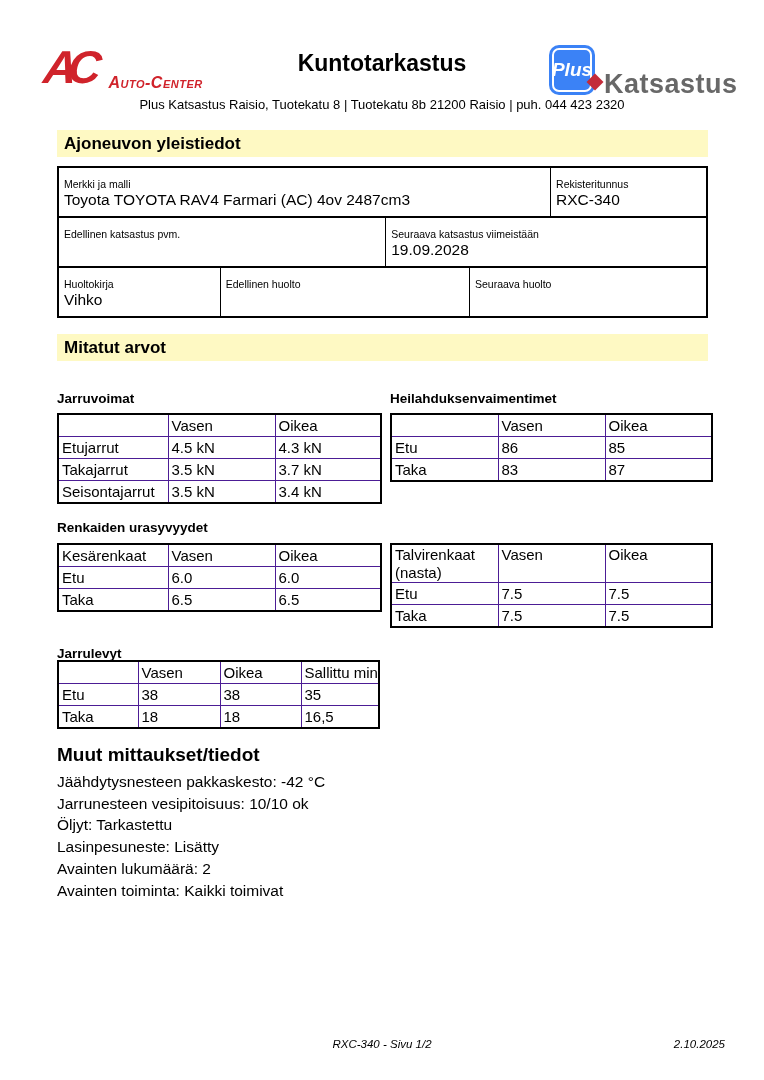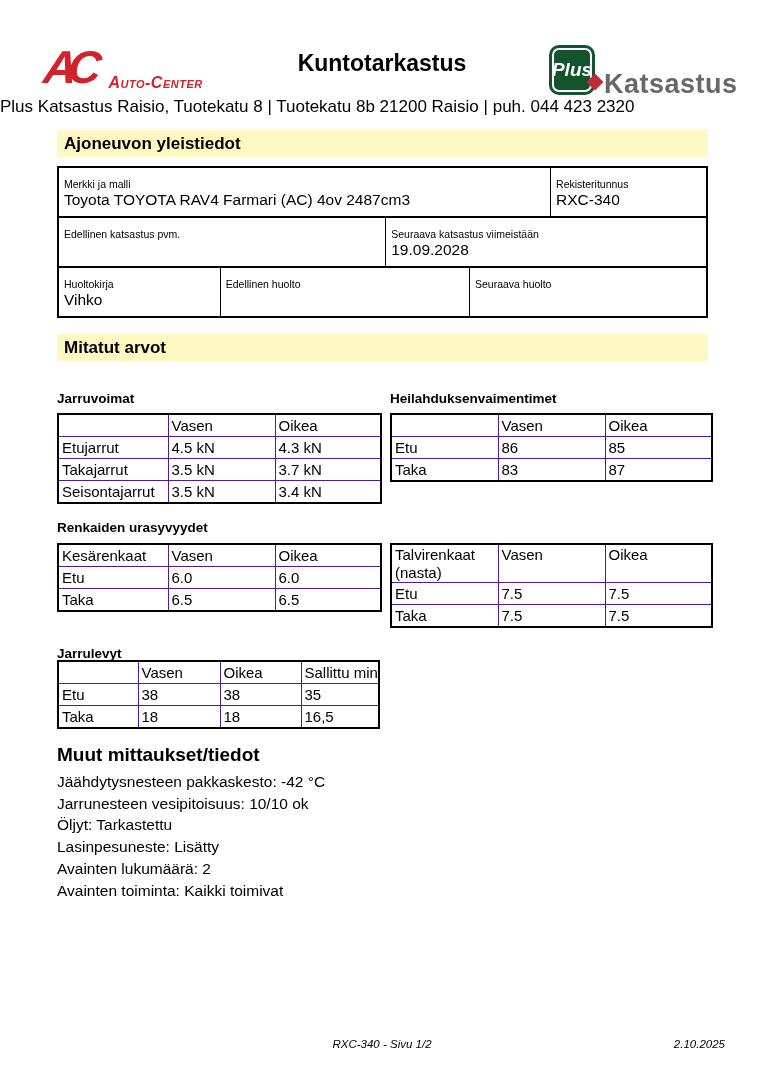--- a/index.html
+++ b/index.html
@@ -8,28 +8,28 @@
 
   
   .ac-logo{position:absolute;left:44px;top:42px;display:flex;align-items:center;}
   .ac-mark{font-size:46px;font-weight:bold;font-style:italic;color:#D0232B;
            letter-spacing:-9px;transform:skewX(-6deg);line-height:1;}
   .ac-name{font-size:16px;font-weight:bold;font-style:italic;color:#D0232B;
            margin-left:16px;letter-spacing:.5px;font-variant:small-caps;margin-top:32px;}
   .doc-title{position:absolute;left:0;top:50px;width:100%;text-align:center;
              font-size:23px;font-weight:bold;}
   .plus-logo{position:absolute;left:549px;top:39px;display:flex;align-items:center;}
-  .plus-badge{position:relative;width:46px;height:50px;background:#14532d;border-radius:10px;
+  .plus-badge{position:relative;width:46px;height:50px;background:#3b82f6;border-radius:10px;
               display:flex;align-items:center;justify-content:center;flex:0 0 auto;}
   .plus-badge::before{content:"";position:absolute;inset:3px;border:2px solid #fff;border-radius:7px;}
   .plus-text{position:relative;color:#fff;font-size:19px;font-weight:bold;font-style:italic;z-index:1;}
   .plus-tail{position:absolute;right:-6px;bottom:7px;width:12px;height:12px;background:#C32B3A;
              transform:rotate(45deg);}
   .kats-name{font-size:27px;font-weight:bold;color:#686868;margin-left:9px;letter-spacing:.5px;margin-top:30px;}
-  .address{position:absolute;left:0;top:97px;width:100%;text-align:left;font-size:17px;}
+  .address{position:absolute;left:0;top:97px;width:100%;text-align:center;font-size:13px;}
 
   
   .section-bar{position:absolute;left:57px;width:644px;height:27px;background:#fef9c3;
                font-size:17px;font-weight:bold;line-height:27px;padding-left:7px;}
   .bar-vehicle{top:130px;}
   .bar-measured{top:334px;}
 
   
   .info{position:absolute;left:57px;top:166px;width:651px;border-collapse:collapse;
         table-layout:fixed;border:2px solid #000;}

